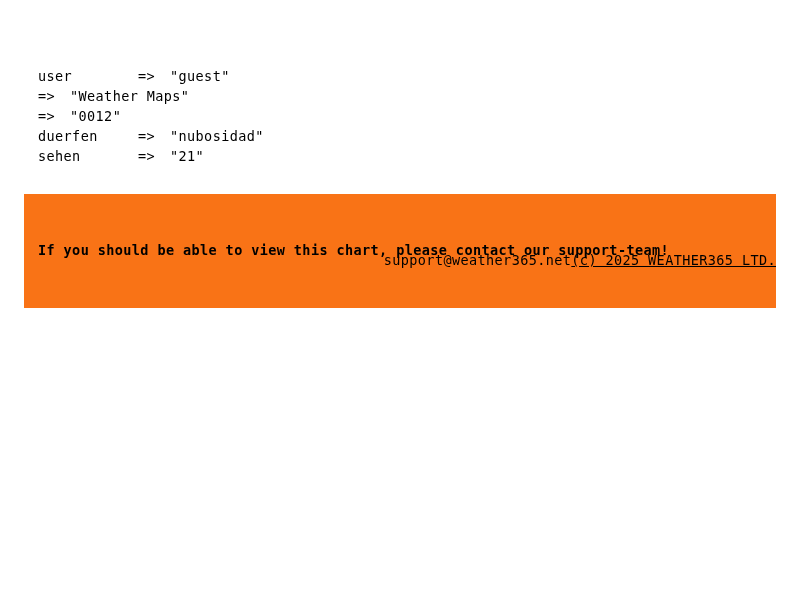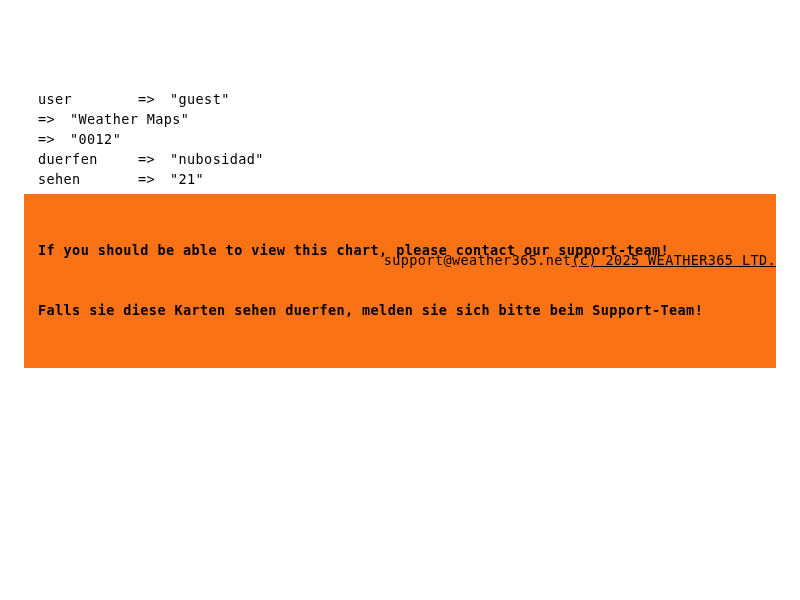--- a/index.html
+++ b/index.html
@@ -45,21 +45,21 @@
     font-weight: bold;
   }
   .banner-line {
     display: block;
     letter-spacing: 0.4px;
   }
 
   .params {
     position: absolute;
     left: 38px;
-    top: 89px;
+    top: 66px;
     width: 700px;
   }
   .param-row {
     display: flex;
     align-items: baseline;
     height: 20px;
     line-height: 20px;
     white-space: pre;
     letter-spacing: 0.4px;
   }
@@ -124,21 +124,20 @@
     </div>
     <div class="param-row">
       <span class="param-key">sehen</span>
       <span class="param-arrow">=&gt;</span>
       <span class="param-val">"21"</span>
     </div>
   </div>
 
   <div class="banner banner-info">
     <span class="banner-line">If you should be able to view this chart, please contact our support-team!</span>
-    <span class="banner-line">Falls sie diese Karten sehen duerfen, melden sie sich bitte beim Support-Team!</span>
   </div>
 
   <div class="footer">
     <span class="footer-left">support@weather365.net</span>
     <span class="footer-right">(c) 2025 WEATHER365 LTD.</span>
   </div>
 
 </div>
 
 </body></html>

